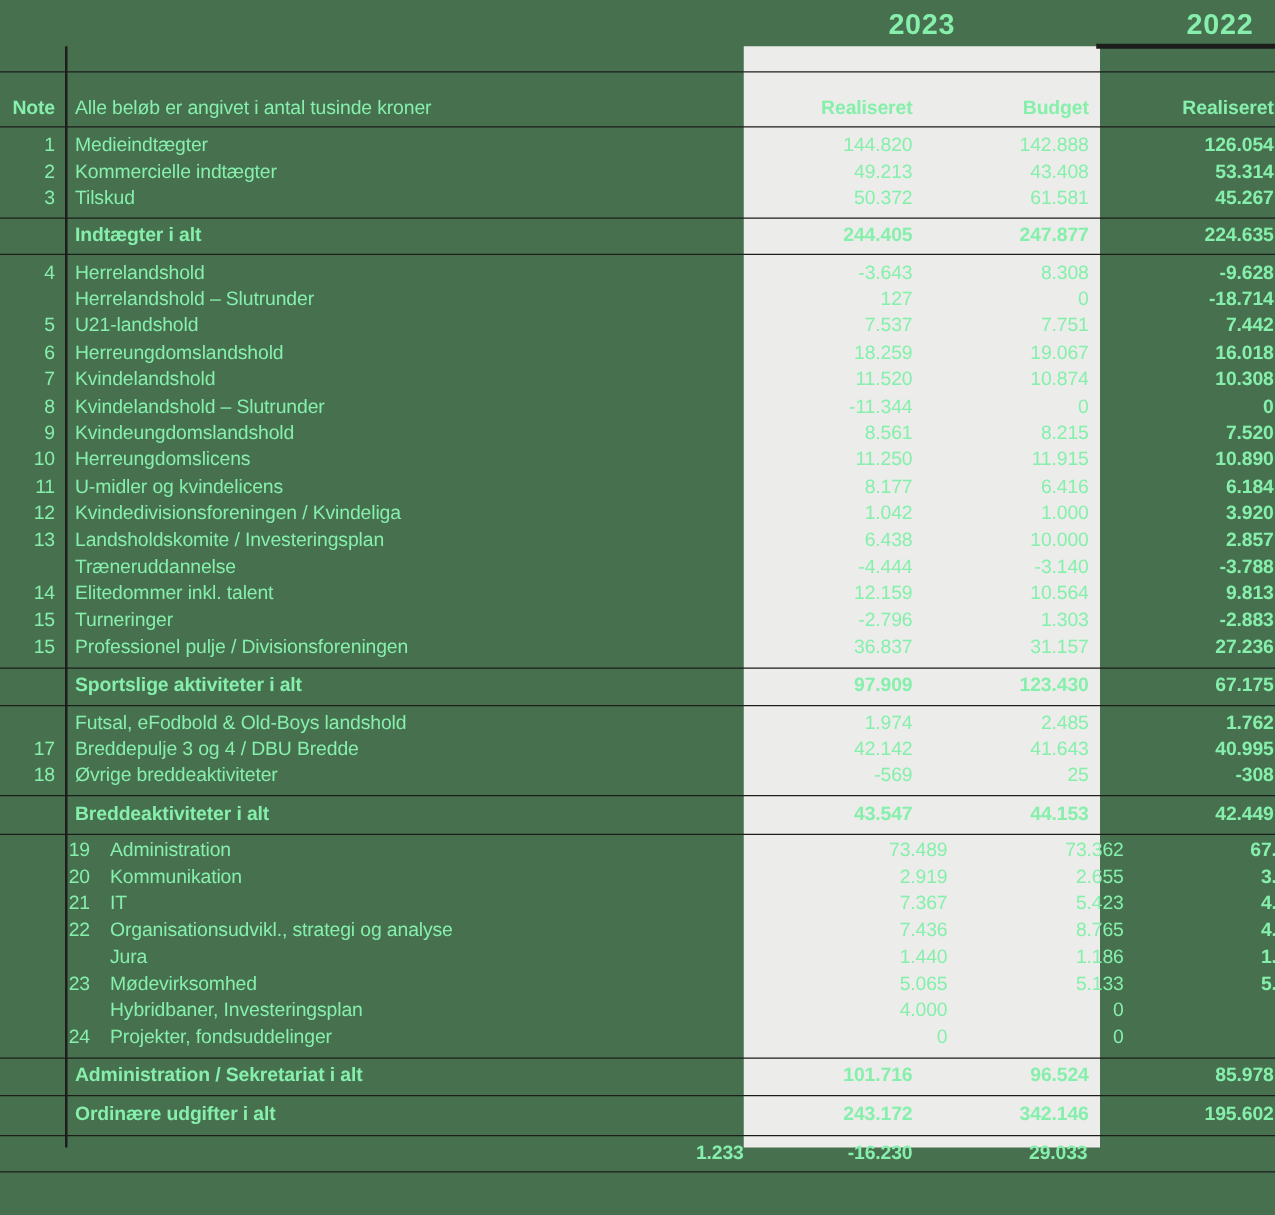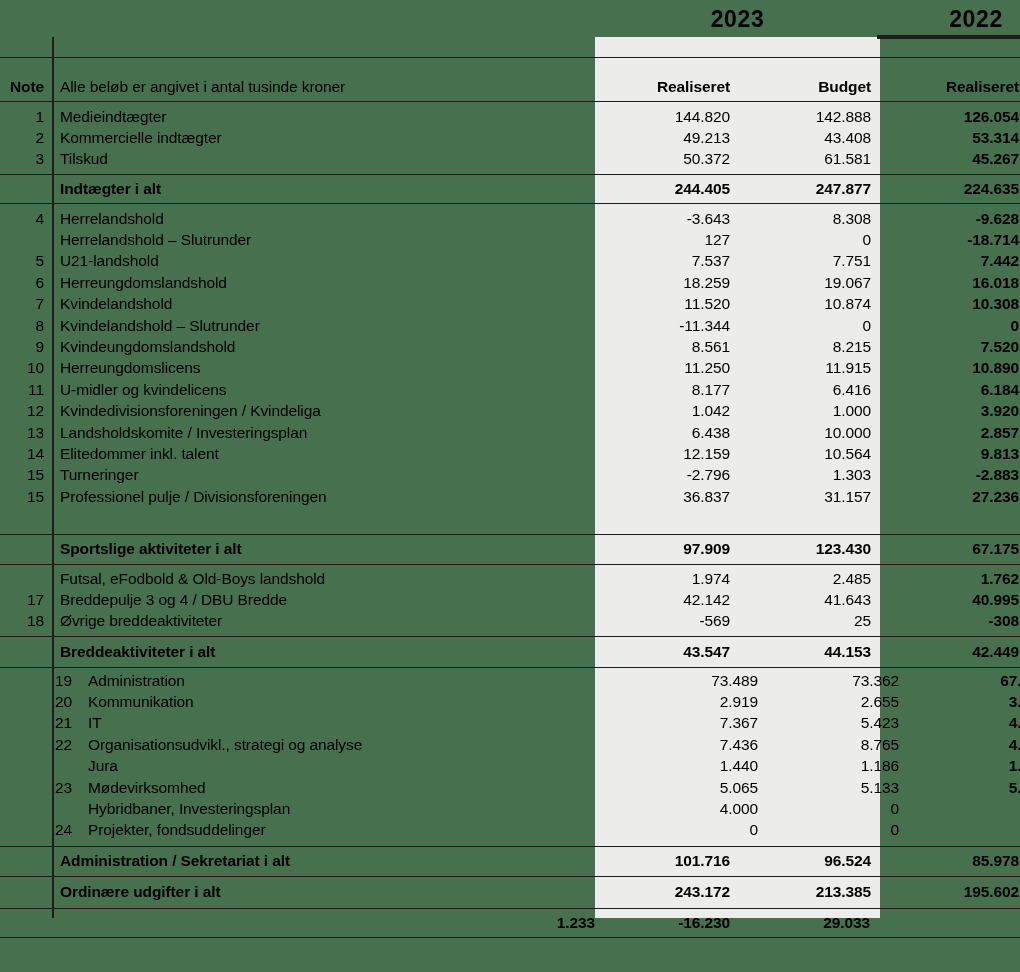--- a/index.html
+++ b/index.html
@@ -3,21 +3,21 @@
 <meta charset="utf-8">
 <style>
   html,body{margin:0;padding:0;}
   body{
     width:1020px;height:972px;
     font-family:"Liberation Sans","DejaVu Sans",sans-serif;
     -webkit-font-smoothing:antialiased;
   }
   .stage{
     position:relative;width:1020px;height:972px;overflow:hidden;
-    background:#46704E;color:#000000;
+    background:#46704E;color:#86efac;
   }
   
   .band{position:absolute;left:595px;top:37px;width:285px;height:881px;background:#ECEDEA;z-index:0;}
   
   .year{position:absolute;top:4px;height:30px;line-height:30px;font-size:23px;font-weight:700;
         letter-spacing:0.6px;text-align:center;z-index:4;}
   .year.y23{left:595px;width:285px;}
   .year.y22{left:906px;width:140px;}
   
   .tablewrap{
@@ -170,20 +170,27 @@
             <div class="cell num r22">3.920</div>
           </div>
           <div class="row">
             <div class="cell note">13</div>
             <div class="cell label">Landsholdskomite / Investeringsplan</div>
             <div class="cell num">6.438</div>
             <div class="cell num">10.000</div>
             <div class="cell num r22">2.857</div>
           </div>
           <div class="row">
+            <div class="cell note"></div>
+            <div class="cell label">Træneruddannelse</div>
+            <div class="cell num">-4.444</div>
+            <div class="cell num">-3.140</div>
+            <div class="cell num r22">-3.788</div>
+          </div>
+          <div class="row">
             <div class="cell note">14</div>
             <div class="cell label">Elitedommer inkl. talent</div>
             <div class="cell num">12.159</div>
             <div class="cell num">10.564</div>
             <div class="cell num r22">9.813</div>
           </div>
           <div class="row">
             <div class="cell note">15</div>
             <div class="cell label">Turneringer</div>
             <div class="cell num">-2.796</div>
@@ -304,21 +311,21 @@
             <div class="cell num">101.716</div>
             <div class="cell num">96.524</div>
             <div class="cell num r22">85.978</div>
           </div>
         </div>
         <div class="block total" style="height: 32px;">
           <div class="row">
             <div class="cell note"></div>
             <div class="cell label">Ordinære udgifter i alt</div>
             <div class="cell num">243.172</div>
-            <div class="cell num">213.385</div>
+            <div class="cell num">342.146</div>
             <div class="cell num r22">195.602</div>
           </div>
         </div>
         <div class="block total" style="height: 29px;">
           <div class="row">
             <div class="cell note"></div>
             <div class="cell num">1.233</div>
             <div class="cell num">-16.230</div>
             <div class="cell num r22">29.033</div>
           </div>

